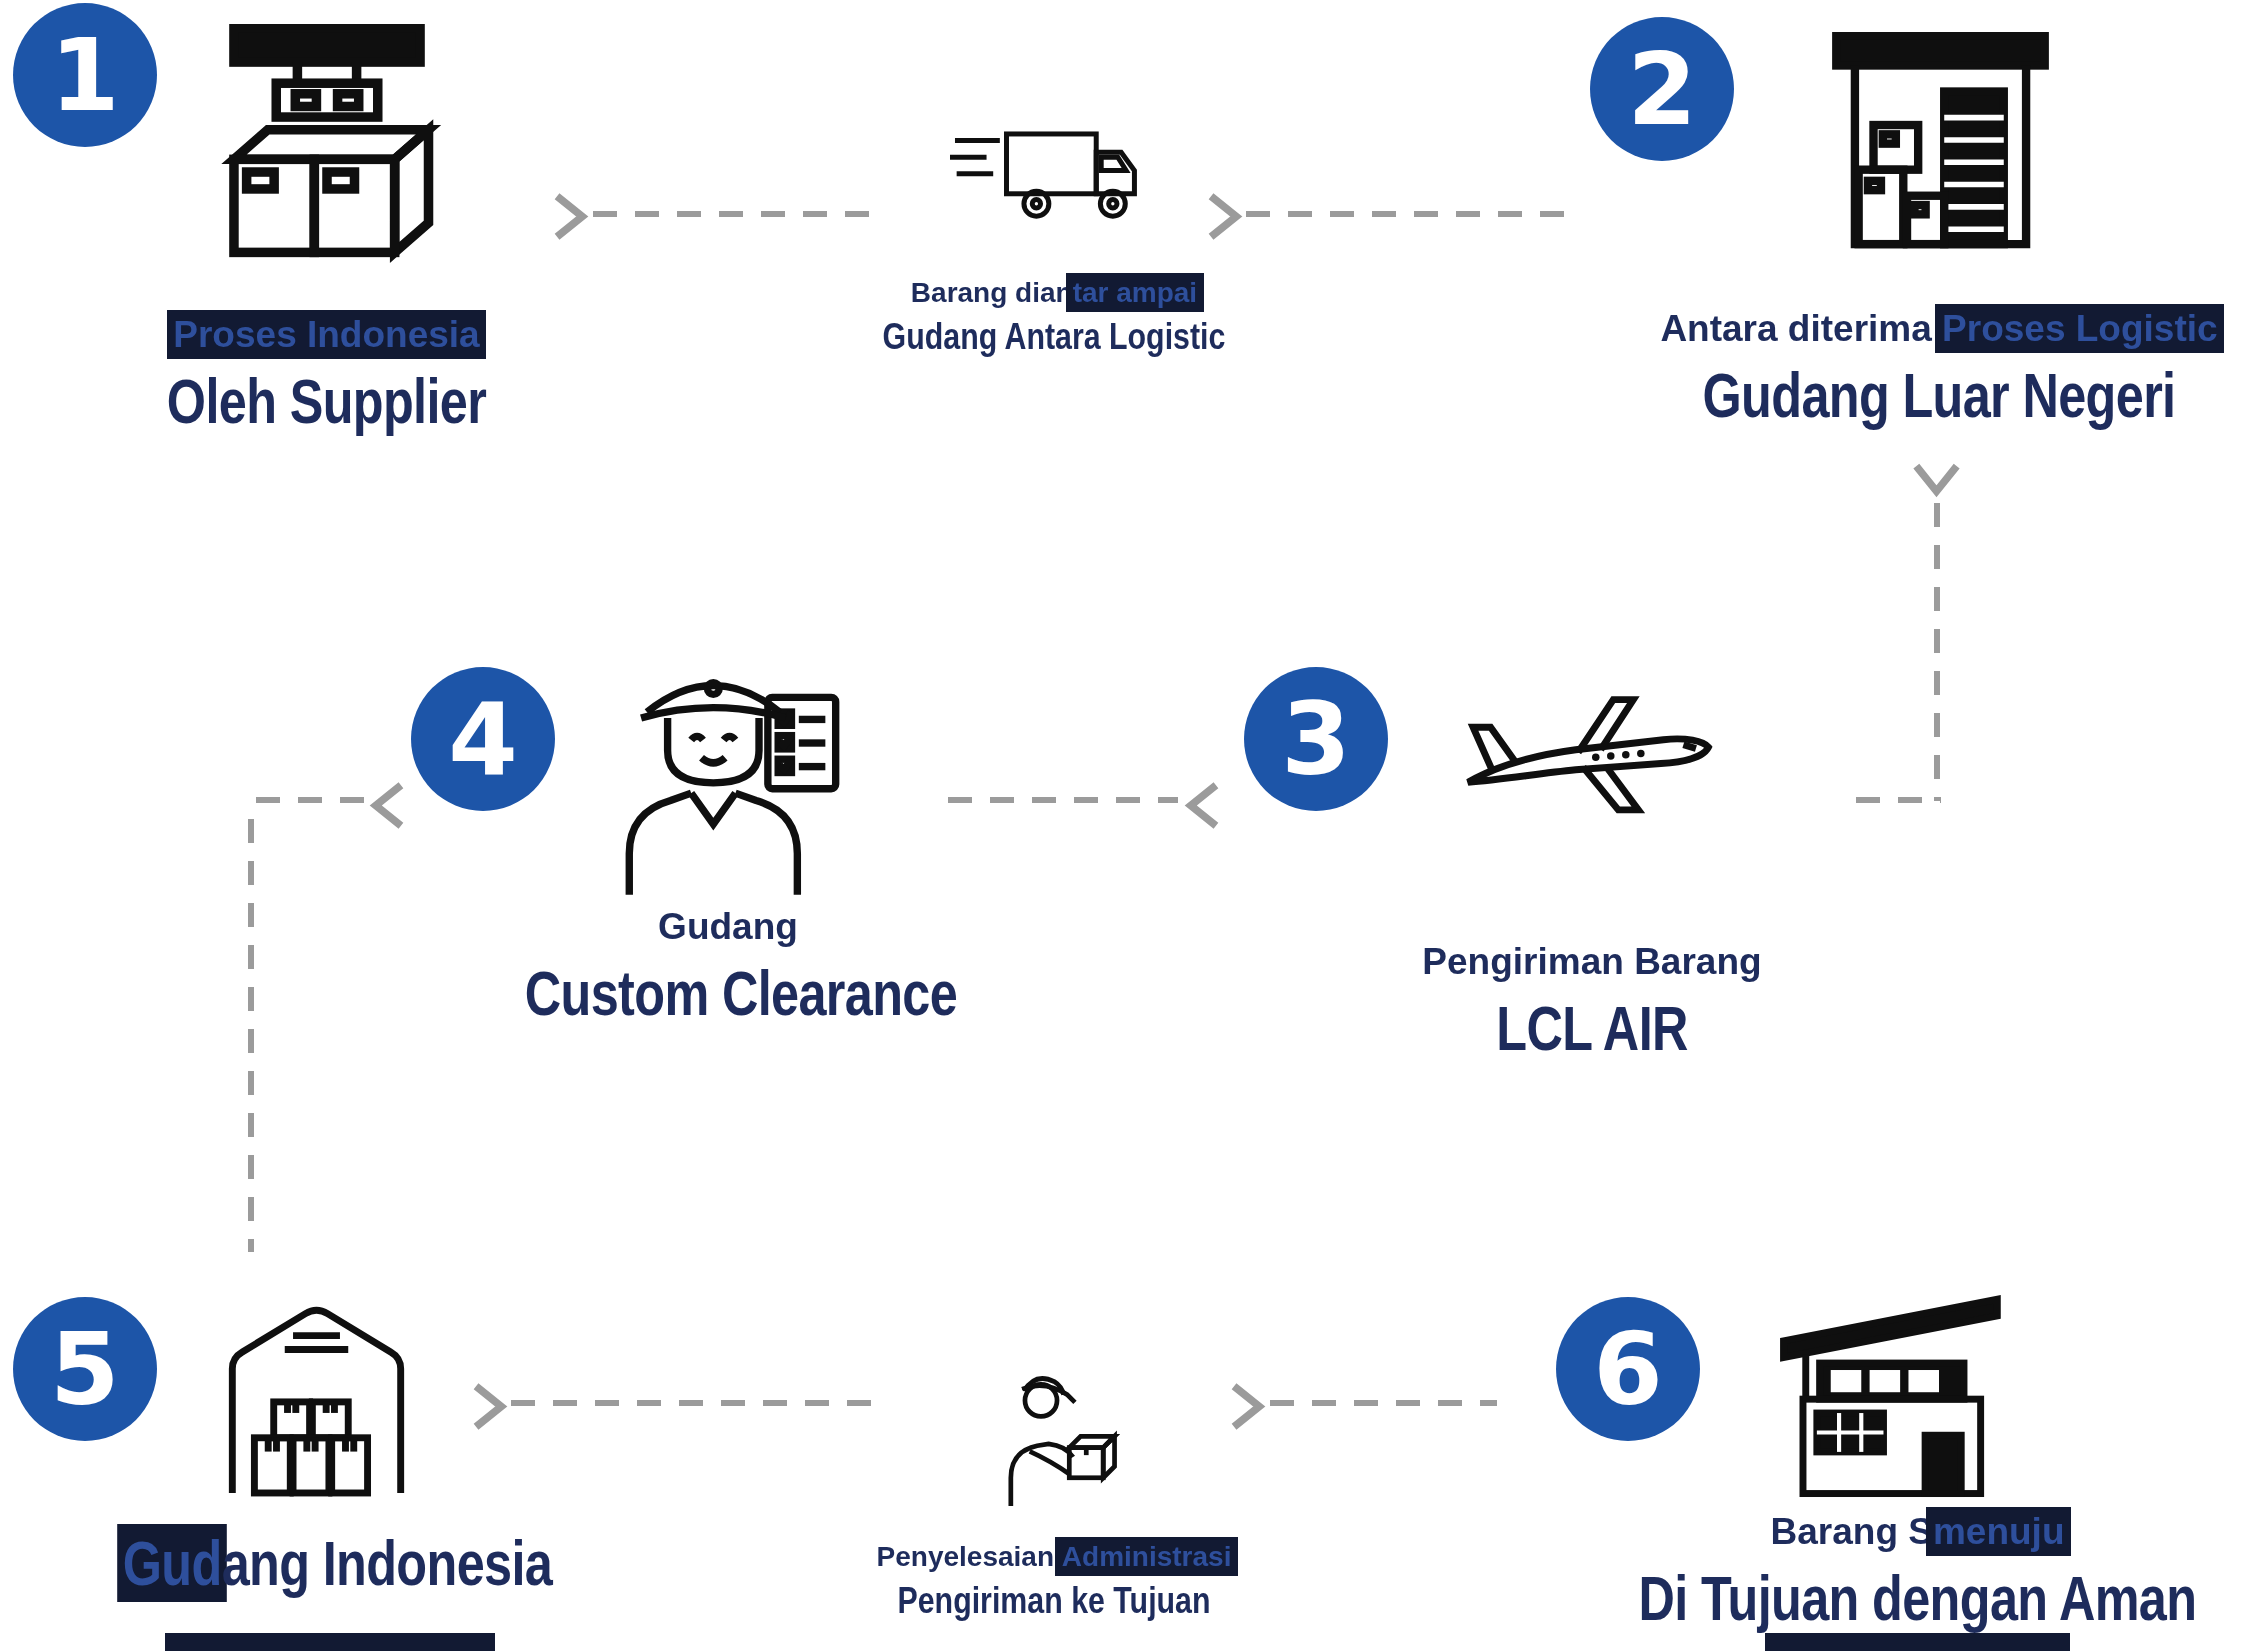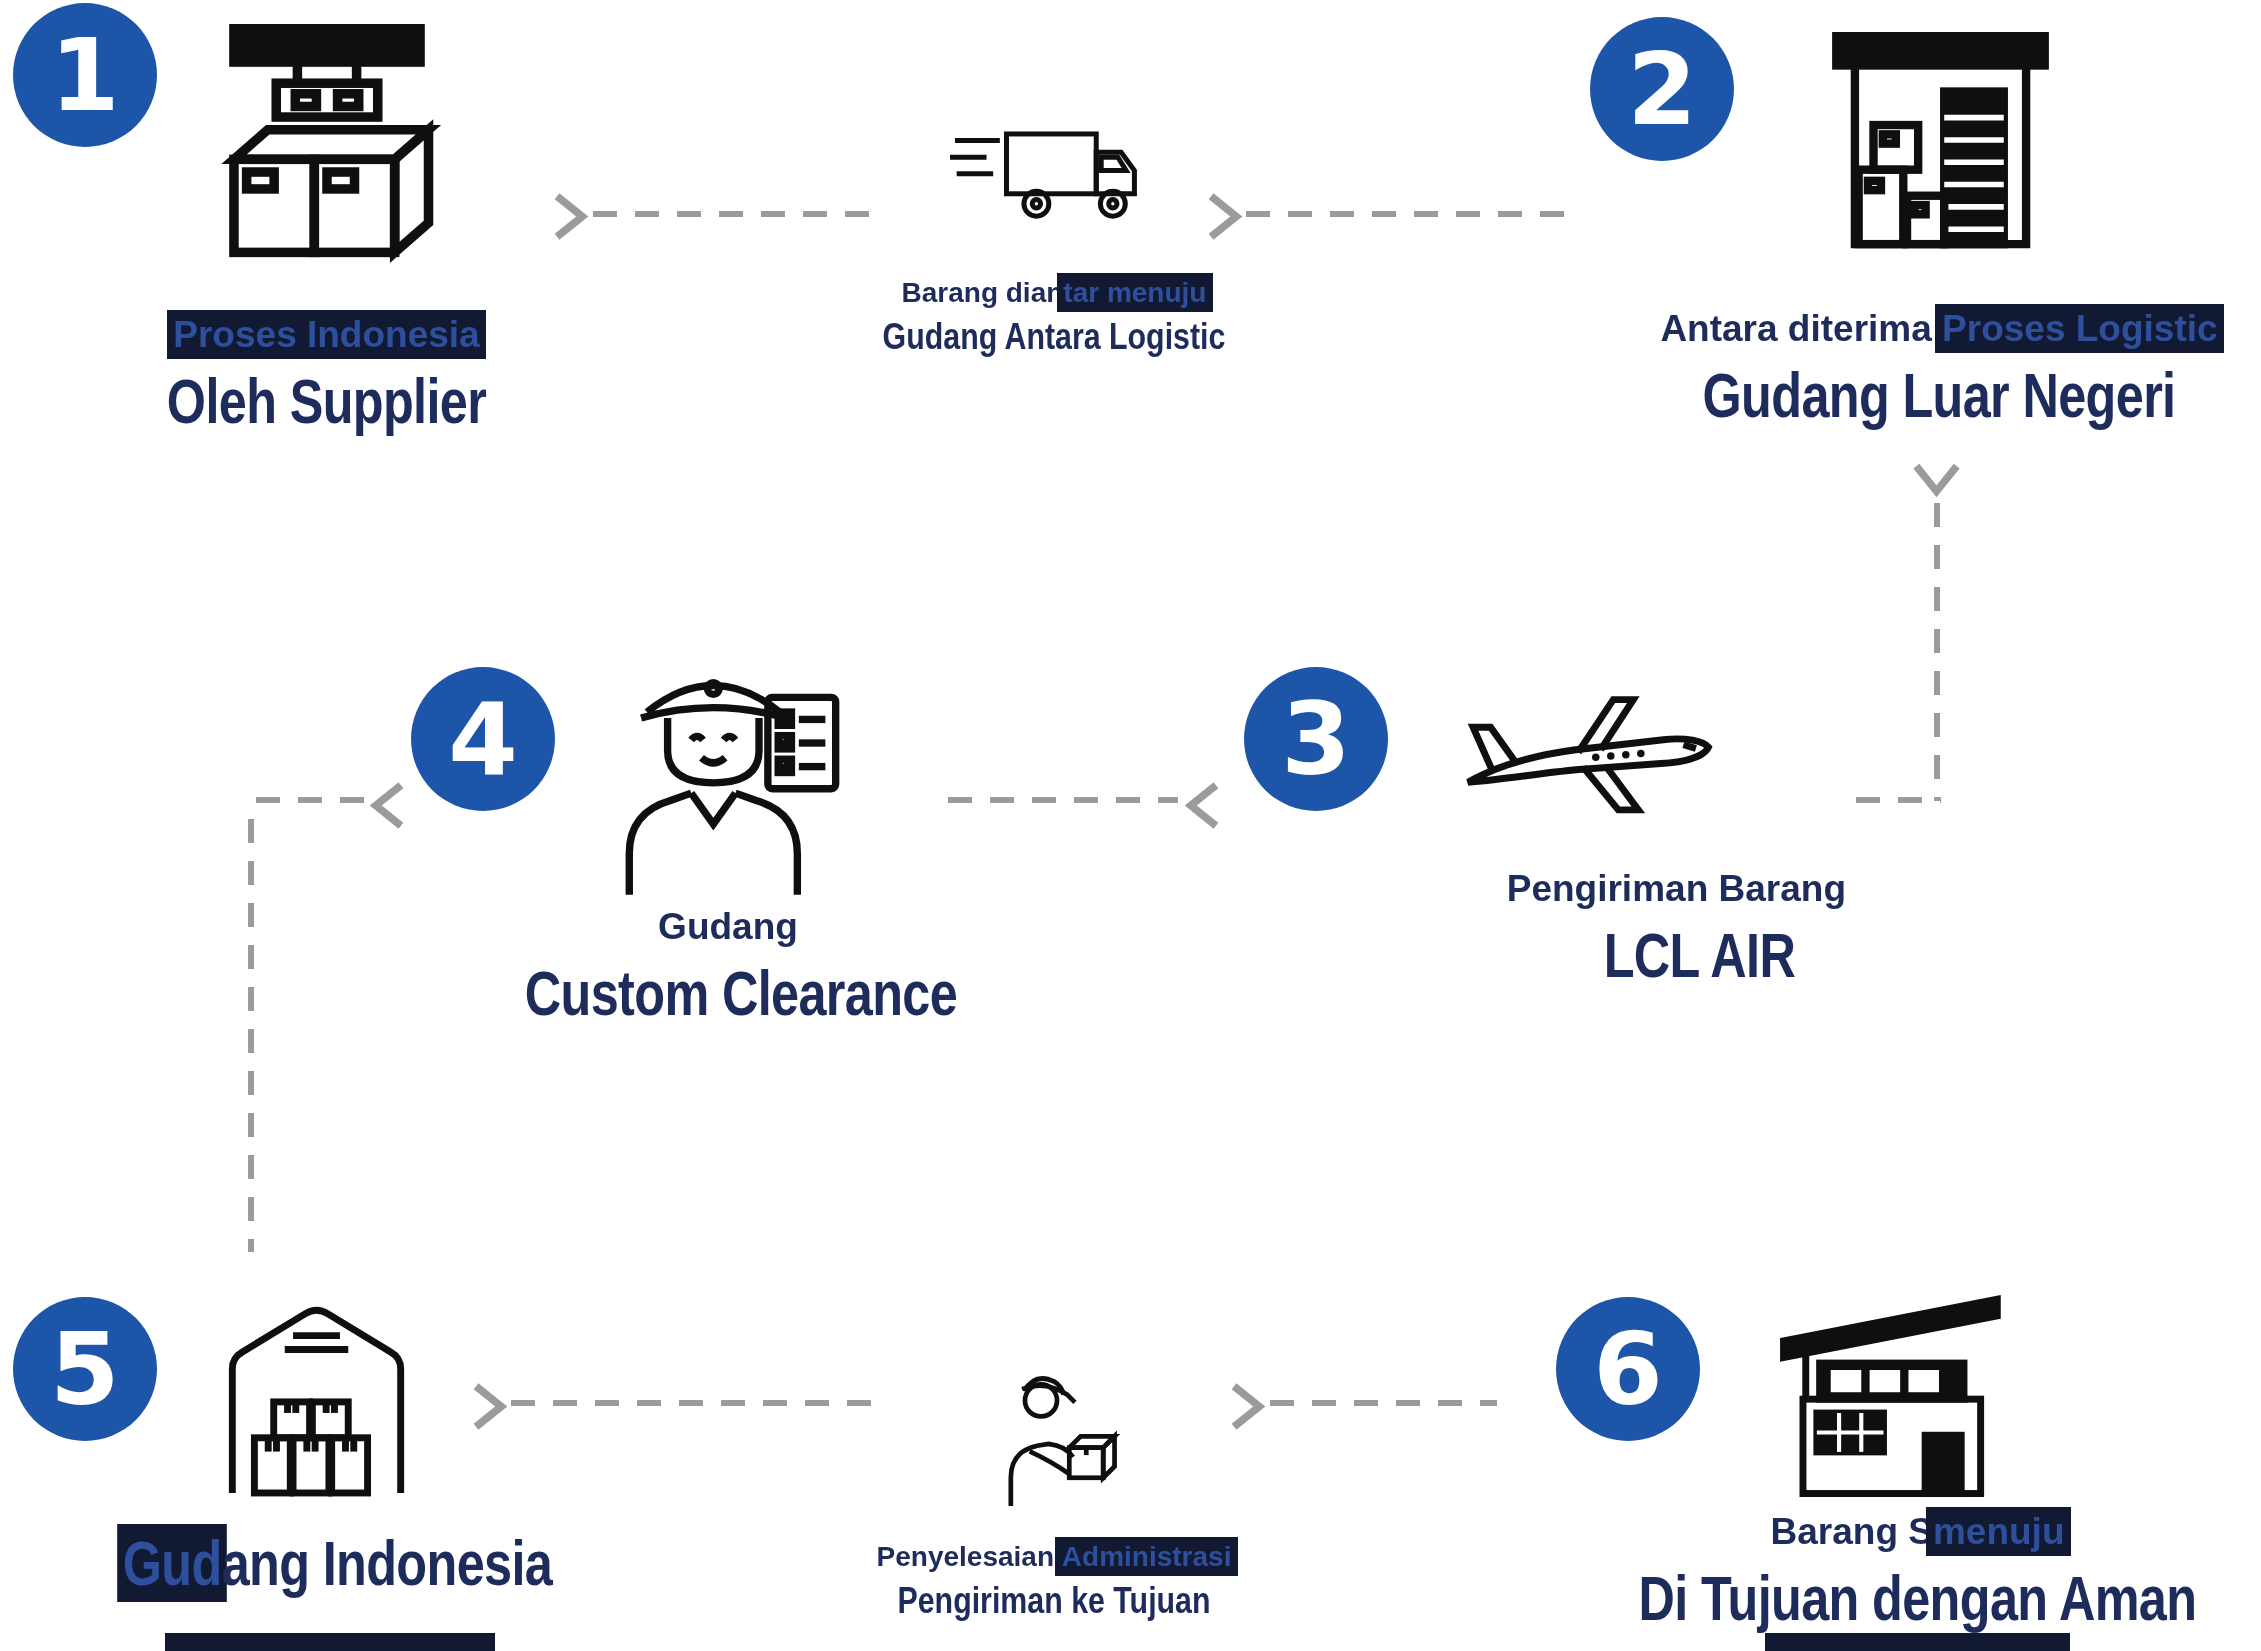--- a/index.html
+++ b/index.html
@@ -92,21 +92,21 @@
         <polygon points="182,48 202,48 212,64 182,64"></polygon>
         <circle cx="104" cy="104" r="15"></circle>
           <circle cx="104" cy="104" r="5"></circle>
         <circle cx="196" cy="104" r="15"></circle>
           <circle cx="196" cy="104" r="5"></circle>
       </g>
     </svg>
   </div>
 
   <div class="label" style="left:800px; top:275px; width:508px;">
-    <div class="c1"><span>Barang dian</span><span class="hl">tar menuju</span></div>
+    <div class="c1"><span>Barang dian</span><span class="hl">tar ampai</span></div>
     <div class="c2">Gudang Antara Logistic</div>
   </div>
 
   <div class="chev" style="left:1206px; top:191px;">
     <svg width="37" height="51" viewBox="0 0 44 60">
         <polyline points="6,6 36,30 6,54" fill="none" stroke="#9b9b9b" stroke-width="9"></polyline>
       </svg>
   </div>
   <div class="hdash" style="left:1246px; top:211px; width:330px;"></div>
 
@@ -166,21 +166,21 @@
         <g fill="#0f0f0f" stroke="none">
           <circle cx="118" cy="70" r="3"></circle>
             <circle cx="130" cy="69" r="3"></circle>
           <circle cx="142" cy="68" r="3"></circle>
             <circle cx="154" cy="67" r="3"></circle>
         </g>
       </g>
     </svg>
   </div>
 
-  <div class="label" style="left:1338px; top:866px; width:508px;text-align:right;">
+  <div class="label" style="left:1338px; top:939px; width:508px;">
     <div class="t1">Pengiriman Barang</div>
     <div class="t2">LCL AIR</div>
   </div>
 
   <div class="chev rot180" style="left:1184px; top:780px;">
     <svg width="37" height="51" viewBox="0 0 44 60">
         <polyline points="6,6 36,30 6,54" fill="none" stroke="#9b9b9b" stroke-width="9"></polyline>
       </svg>
   </div>
   <div class="hdash" style="left:948px; top:797px; width:230px;"></div>

